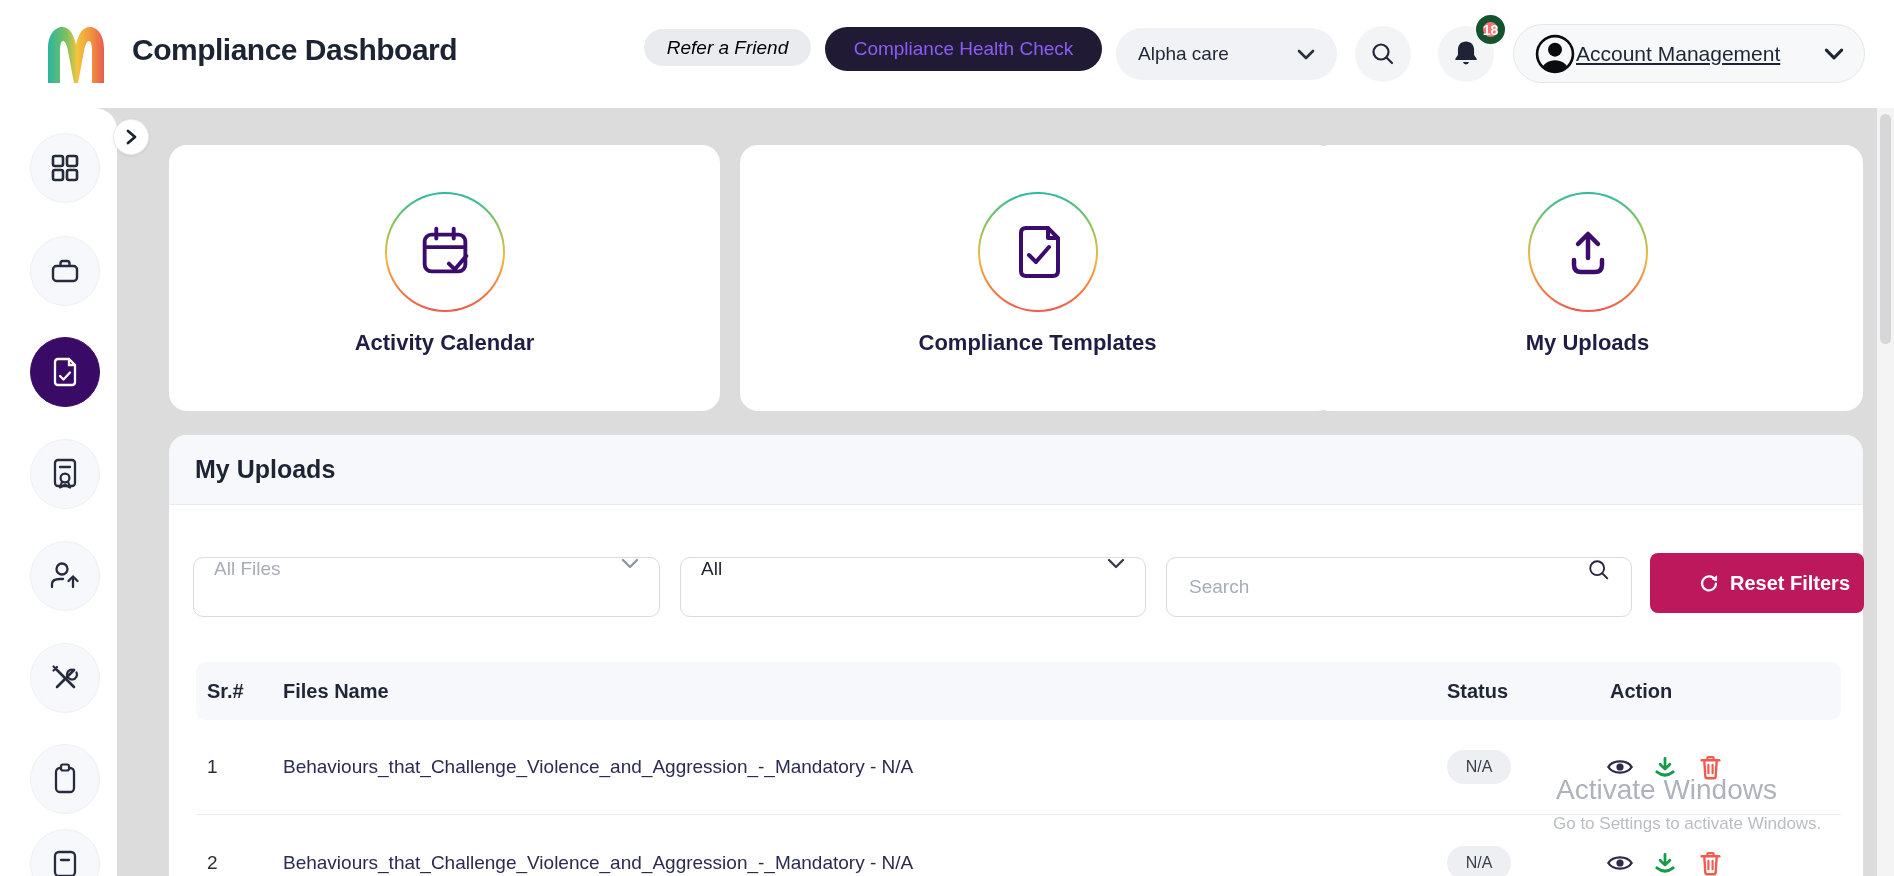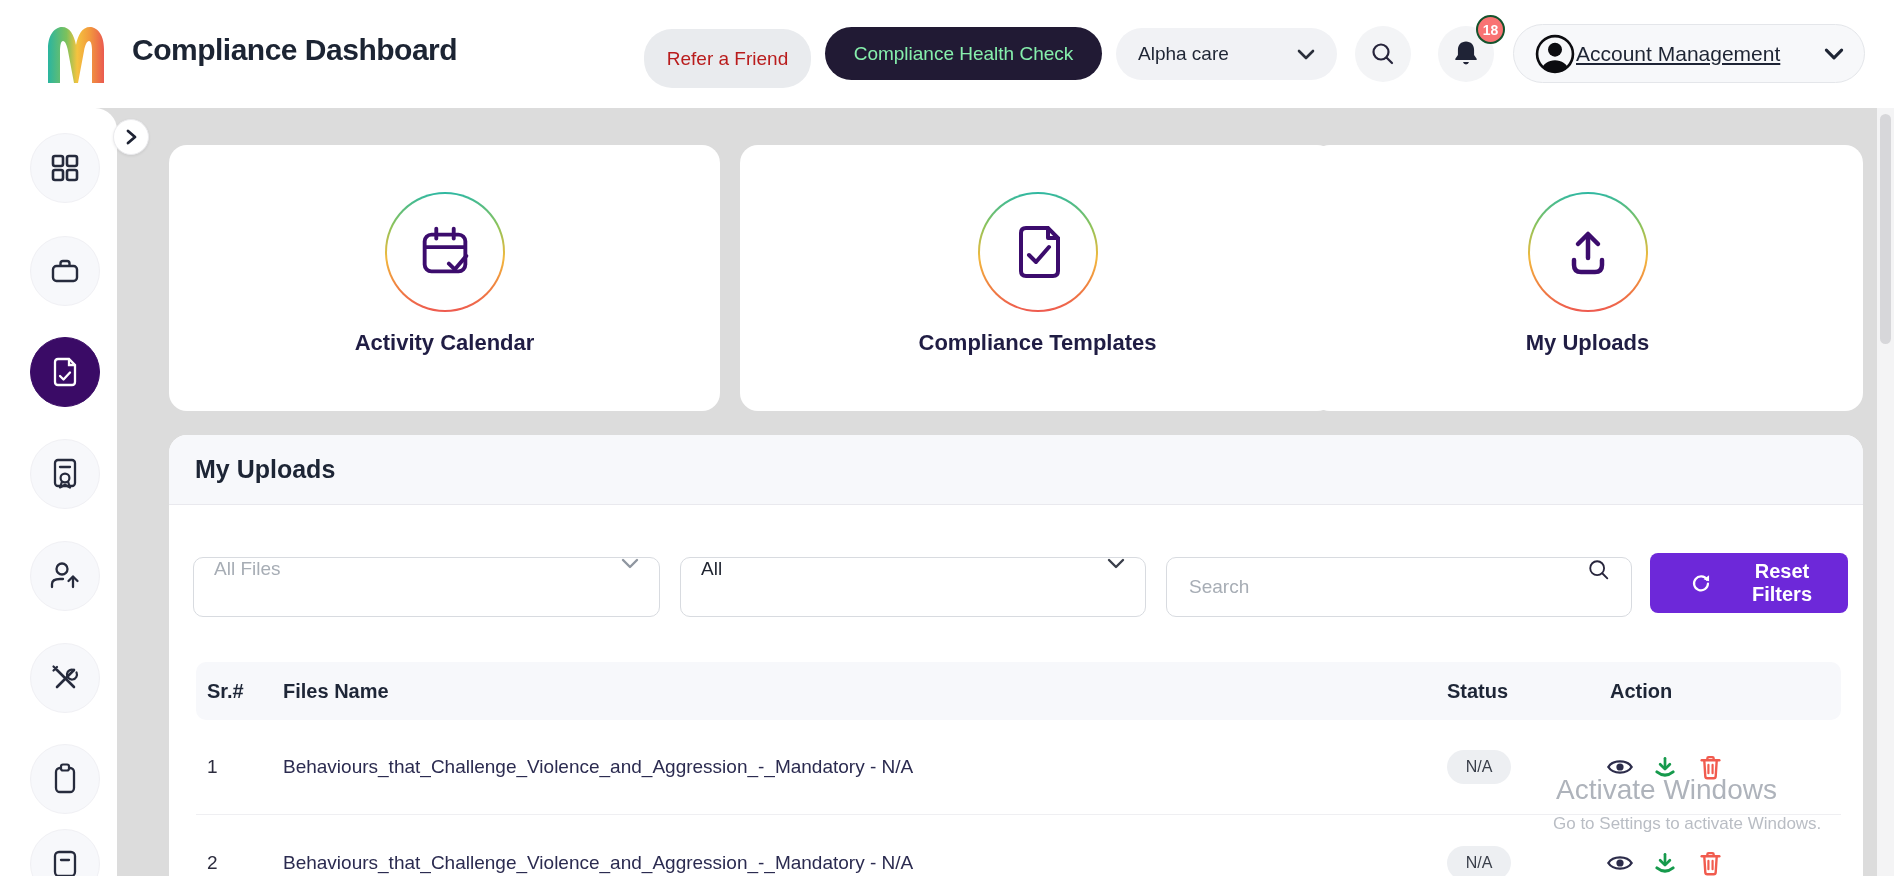--- a/index.html
+++ b/index.html
@@ -5,27 +5,27 @@
   html,body{margin:0;padding:0;}
   body{
     width:1894px;height:876px;position:relative;overflow:hidden;
     background:#dcdcdc;font-family:"Liberation Sans",sans-serif;color:#1e2435;
   }
   
   .header{position:absolute;left:0;top:0;width:1894px;height:108px;background:#ffffff;z-index:5;}
   .logo{position:absolute;left:42px;top:20px;width:68px;height:66px;}
   .app-title{position:absolute;left:132px;top:33px;font-size:30px;font-weight:800;color:#1c2433;letter-spacing:-0.5px;}
   .pill{position:absolute;border-radius:28px;display:flex;align-items:center;justify-content:center;font-size:19px;box-sizing:border-box;cursor:pointer;}
-  .pill-refer{left:644px;top:29px;width:167px;height:59px;background:#e9ebee;color:#b91c1c;}
-  .pill-health{left:825px;top:27px;width:277px;height:53px;background:#211a34;color:#86efac;}
+  .pill-refer{left:644px;top:29px;width:167px;height:37px;background:#e9ebee;color:#000000;font-style:italic;}
+  .pill-health{left:825px;top:27px;width:277px;height:44px;background:#211a34;color:#8b5cf6;}
   .pill-org{left:1116px;top:28px;width:221px;height:52px;background:#f1f2f5;color:#1e2534;justify-content:space-between;padding:0 22px;}
   .round-btn{position:absolute;width:56px;height:56px;border-radius:50%;background:#f3f4f6;display:flex;align-items:center;justify-content:center;cursor:pointer;}
   .btn-search{left:1355px;top:26px;}
   .btn-bell{left:1438px;top:26px;}
-  .badge{position:absolute;left:1476px;top:15px;width:29px;height:29px;border-radius:50%;background:#f97373;border:2px solid #14532d;box-sizing:border-box;
+  .badge{position:absolute;left:1476px;top:15px;width:29px;height:29px;border-radius:50%;background:#f97373;border:7px solid #14532d;box-sizing:border-box;
     display:flex;align-items:center;justify-content:center;color:#fff;font-size:14px;font-weight:bold;z-index:6;}
   .pill-account{left:1513px;top:24px;width:352px;height:59px;background:#f7f8fa;border:1px solid #e4e6ea;border-radius:30px;
     display:flex;align-items:center;padding:0 20px;box-sizing:border-box;position:absolute;cursor:pointer;text-decoration:underline;}
   .pill-account .acc-label{font-size:21px;color:#1e2534;flex:1;}
   
   .sidebar{position:absolute;left:0;top:108px;width:117px;height:768px;background:#ffffff;border-top-right-radius:22px;z-index:4;}
   .nav-circle{position:absolute;left:30px;width:70px;height:70px;border-radius:50%;background:#f7f8fb;border:1px solid #f0f0f4;
     box-sizing:border-box;display:flex;align-items:center;justify-content:center;cursor:pointer;}
   .nav-circle.active{background:#3a0b66;border-color:#3a0b66;}
   .expand-btn{position:absolute;left:113px;top:119px;width:36px;height:36px;border-radius:50%;background:#ffffff;border:1px solid #ebebee;
@@ -44,21 +44,21 @@
   .panel-band{position:absolute;left:0;top:0;width:100%;height:70px;background:#f7f8fb;border-bottom:1px solid #e9e9ee;
     border-radius:18px 18px 0 0;box-sizing:border-box;display:flex;align-items:center;}
   .panel-title{font-size:25px;font-weight:800;color:#1d2535;margin-left:26px;}
   .filter-box{position:absolute;top:122px;height:60px;background:#fff;border:1px solid #d8dbe0;border-radius:10px;box-sizing:border-box;
     display:flex;justify-content:space-between;padding:0 20px;font-size:19px;cursor:pointer;}
   .f-files{left:24px;width:467px;color:#a7adb5;}
   .f-status{left:511px;width:466px;color:#1f2430;}
   .f-search{left:997px;width:466px;cursor:text;}
   .f-search input{border:none;outline:none;font-size:19px;flex:1;font-family:"Liberation Sans",sans-serif;color:#1f2430;background:transparent;}
   .f-search input::placeholder{color:#a7adb5;}
-  .reset-btn{position:absolute;left:1481px;top:118px;width:198px;height:60px;background:#6d28d9;border:none;border-radius:8px;
+  .reset-btn{position:absolute;left:1481px;top:118px;width:214px;height:60px;background:#be185d;border:none;border-radius:8px;
     color:#ffffff;font-size:20px;font-weight:700;display:flex;align-items:center;justify-content:center;gap:10px;cursor:pointer;
     font-family:"Liberation Sans",sans-serif;padding-left:40px;}
   
   .thead{position:absolute;left:27px;top:227px;width:1645px;height:58px;background:#f7f8fb;border-radius:10px;font-weight:700;font-size:20px;color:#1e2637;}
   .thead span{position:absolute;top:50%;transform:translateY(-50%);}
   .col-sr{left:11px;text-align:center;} .col-file{left:87px;} .col-status{left:1251px;} .col-action{left:1414px;}
   .trow{position:absolute;left:27px;width:1645px;height:95px;}
   .trow1{top:285px;border-bottom:1px solid #efeff2;box-sizing:border-box;}
   .trow2{top:380px;height:96px;}
   .cell{position:absolute;top:50%;transform:translateY(-50%);}

